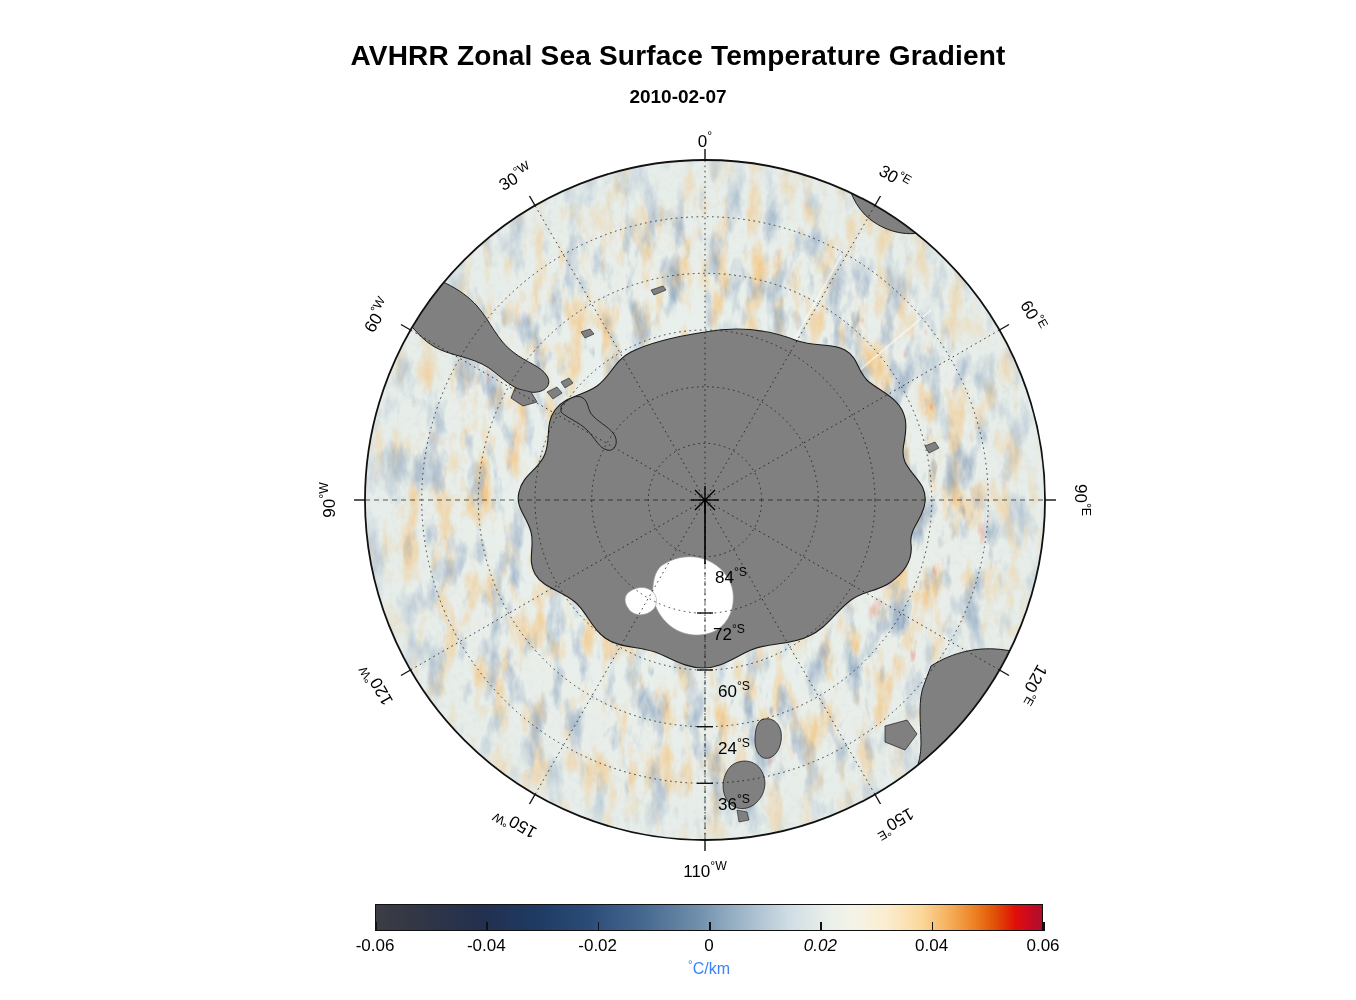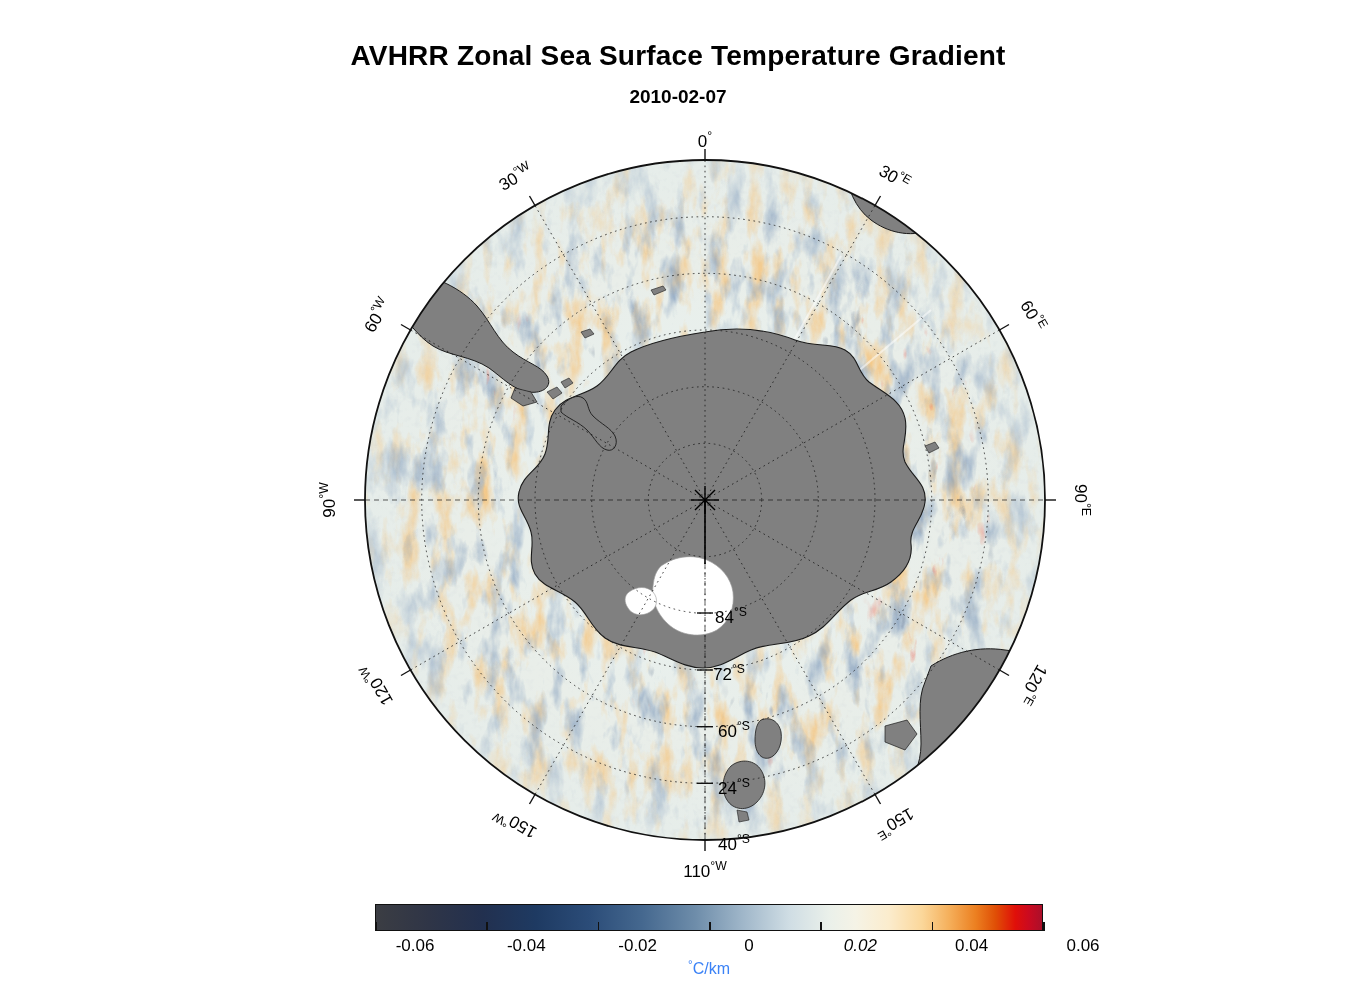--- a/index.html
+++ b/index.html
@@ -28,21 +28,21 @@
   #map-svg{display:block;width:680px;height:680px;overflow:visible;}
 
   
   #lon-labels,#lat-labels{position:absolute;left:0;top:0;width:680px;height:680px;}
   .maplabel{
     position:absolute;font-size:17px;color:#000;white-space:nowrap;
     transform-origin:50% 50%;
   }
   .maplabel sup{font-size:.72em;vertical-align:super;line-height:0;}
   .latlabel{
-    position:absolute;font-size:17px;color:#000;white-space:nowrap;margin-top:40px;
+    position:absolute;font-size:17px;color:#000;white-space:nowrap;
   }
 
   
   #colorbar-wrap{position:absolute;left:375px;top:904px;width:668px;height:27px;}
   #colorbar{
     width:100%;height:100%;
     border:1.3px solid #111;
     box-sizing:border-box;
     background:linear-gradient(to right,
       #3b3d43 0%,
@@ -63,21 +63,21 @@
       #e04f06 93%,
       #e00f09 96%,
       #cb0a20 98%,
       #ab0f2a 100%);
   }
   .cb-tick{
     position:absolute;bottom:0;width:1.6px;height:9px;background:#111;
   }
   .cb-ticklabel{
     position:absolute;top:32px;font-size:17px;color:#000;
-    transform:translateX(-50%);white-space:nowrap;margin-left:40px;
+    transform:translateX(-50%);white-space:nowrap;
   }
   #cb-unit{
     position:absolute;left:375px;top:960px;width:668px;
     text-align:center;font-size:16px;color:#3b82f6;
   }
   #cb-unit sup{font-size:.72em;vertical-align:super;line-height:0;}
 </style>
 </head>
 <body>
 
@@ -412,21 +412,21 @@
       <div class="latlabel" style="left:348px;top:462px;">
         <span>72</span><sup style="font-size:.72em;vertical-align:super;">°S</sup>
       </div>
       <div class="latlabel" style="left:353px;top:519px;">
         <span>60</span><sup style="font-size:.72em;vertical-align:super;">°S</sup>
       </div>
       <div class="latlabel" style="left:353px;top:576px;">
         <span>24</span><sup style="font-size:.72em;vertical-align:super;">°S</sup>
       </div>
       <div class="latlabel" style="left:353px;top:632px;">
-        <span>40</span><sup style="font-size:.72em;vertical-align:super;">°S</sup>
+        <span>36</span><sup style="font-size:.72em;vertical-align:super;">°S</sup>
       </div>
     </div>
   </div>
 
   <div id="colorbar-wrap">
     <div id="colorbar"></div>
     <div class="cb-tick" style="left:0%;"></div>
     <div class="cb-tick" style="left:16.666%;"></div>
     <div class="cb-tick" style="left:33.333%;"></div>
     <div class="cb-tick" style="left:50%;"></div>

